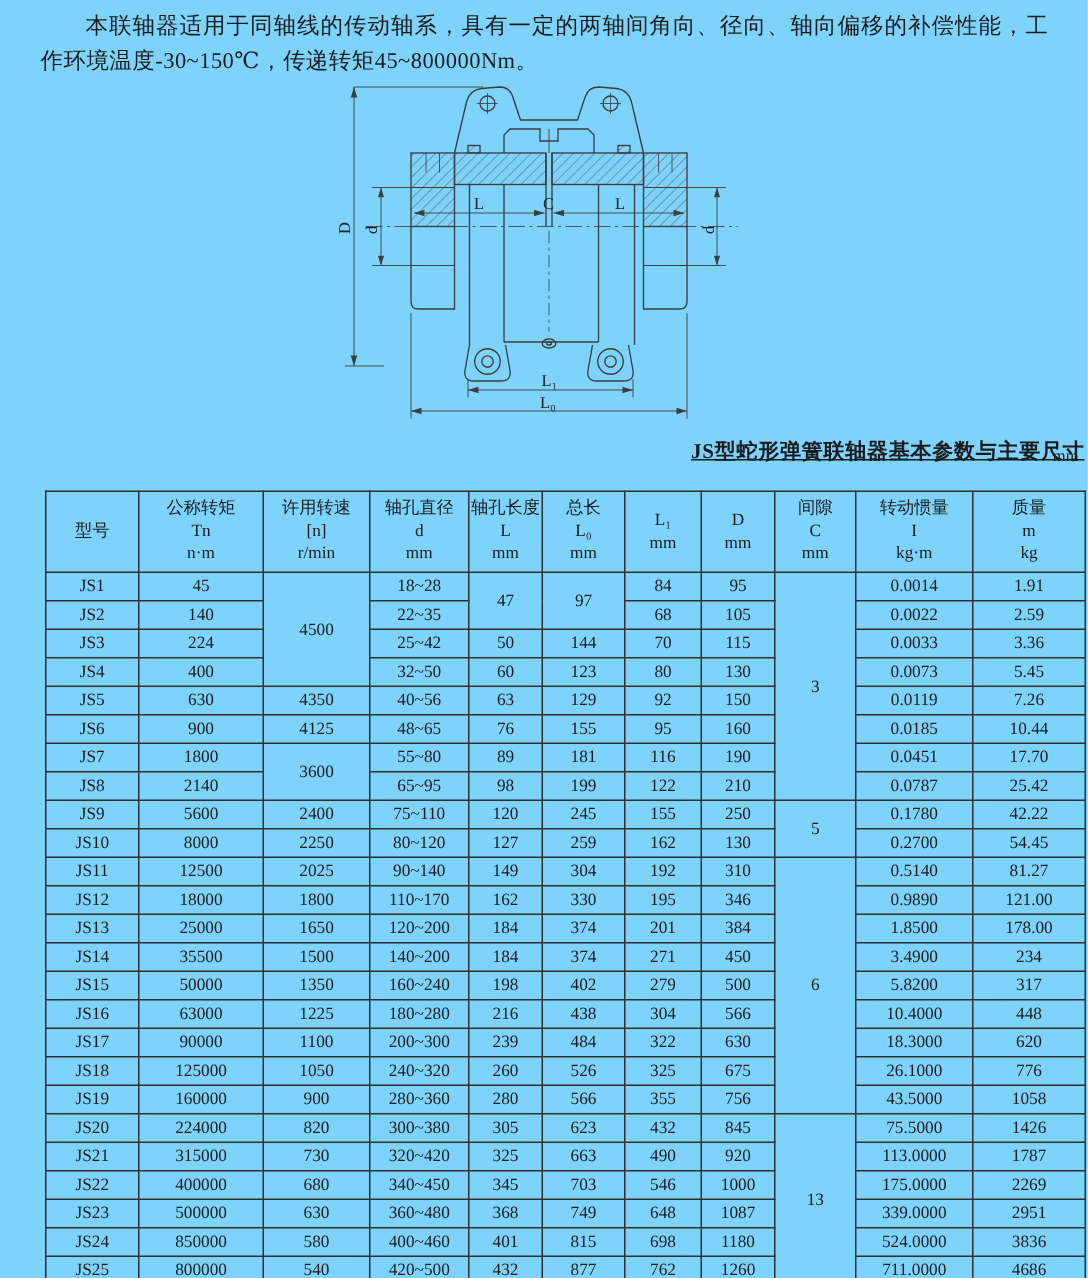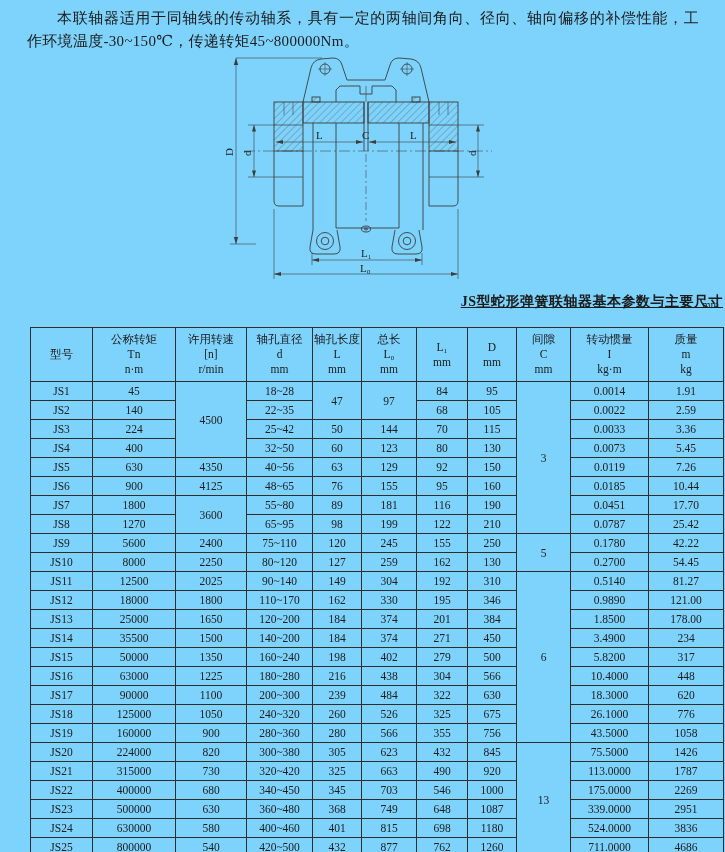--- a/index.html
+++ b/index.html
@@ -259,21 +259,21 @@
           <td>55~80</td>
           <td>89</td>
           <td>181</td>
           <td>116</td>
           <td>190</td>
           <td>0.0451</td>
           <td>17.70</td>
         </tr>
         <tr>
           <td>JS8</td>
-          <td>1270</td>
+          <td>2140</td>
           <td>65~95</td>
           <td>98</td>
           <td>199</td>
           <td>122</td>
           <td>210</td>
           <td>0.0787</td>
           <td>25.42</td>
         </tr>
         <tr>
           <td>JS9</td>
@@ -453,21 +453,21 @@
           <td>360~480</td>
           <td>368</td>
           <td>749</td>
           <td>648</td>
           <td>1087</td>
           <td>339.0000</td>
           <td>2951</td>
         </tr>
         <tr>
           <td>JS24</td>
-          <td>630000</td>
+          <td>850000</td>
           <td>580</td>
           <td>400~460</td>
           <td>401</td>
           <td>815</td>
           <td>698</td>
           <td>1180</td>
           <td>524.0000</td>
           <td>3836</td>
         </tr>
         <tr>

